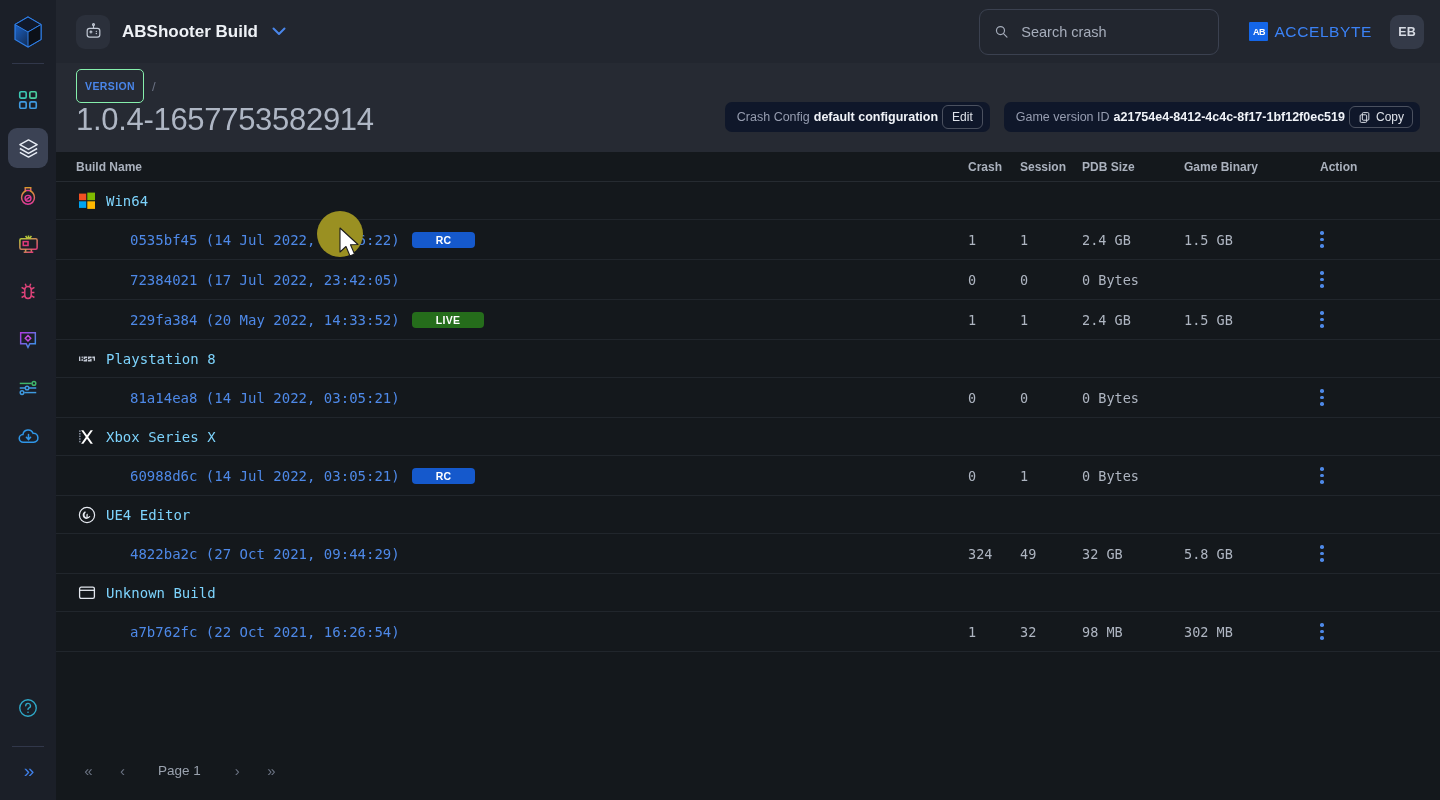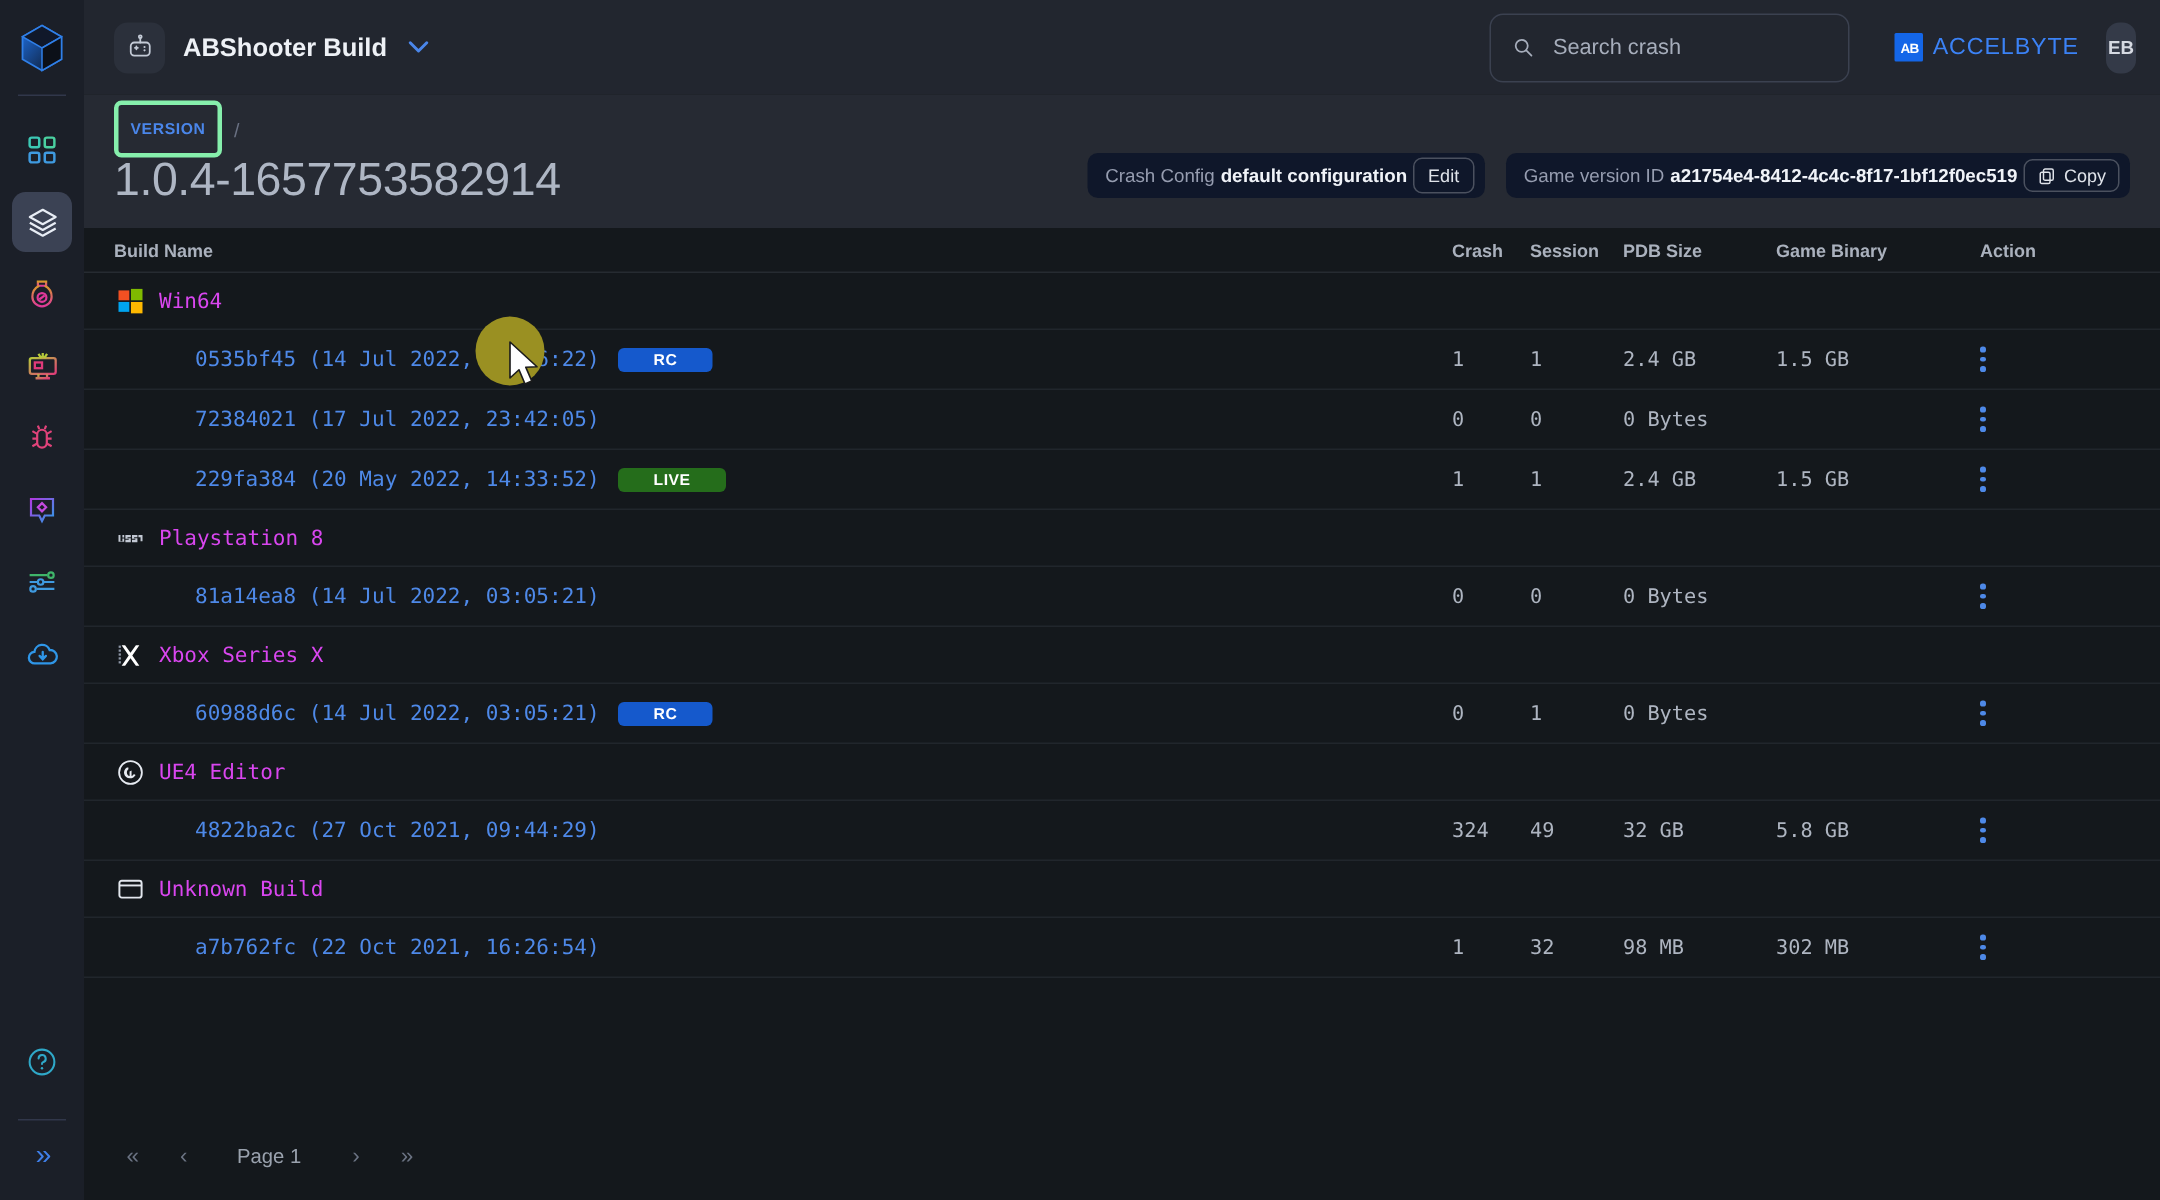--- a/index.html
+++ b/index.html
@@ -59,30 +59,30 @@
   }
   .search-box input::placeholder { color: #a6adbb; }
   .brand { display: flex; align-items: center; margin-left: 30px; }
   .brand-mark {
     width: 19px; height: 19px; background: #1466e8; border-radius: 1px;
     display: flex; align-items: center; justify-content: center;
     color: #fff; font-size: 9px; font-weight: bold; letter-spacing: -0.5px;
   }
   .brand-text { color: #3b82f6; font-size: 15.5px; letter-spacing: 0.6px; margin-left: 6px; }
   .avatar {
-    width: 20px; height: 34px; border-radius: 9px; background: #343a48;
+    width: 34px; height: 34px; border-radius: 9px; background: #343a48;
     display: flex; align-items: center; justify-content: center;
     color: #d6dae2; font-size: 12.5px; font-weight: bold; margin-left: 18px; cursor: pointer;
   }
 
   
   .version-band { background: #262a33; padding: 12px 20px 14px 20px; flex: 0 0 auto; }
   .crumb-row { display: flex; align-items: center; gap: 8px; height: 22px; }
   .crumb-badge {
-    border: 3px solid #86efac; color: #4a86ea; border-radius: 5px;
+    border: 1px solid #86efac; color: #4a86ea; border-radius: 5px;
     font-size: 10.5px; font-weight: bold; letter-spacing: 0.4px; padding: 10px 8px;
     cursor: pointer;
   }
   .crumb-sep { color: #6a7183; font-size: 13px; }
   .version-row { display: flex; align-items: flex-end; margin-top: 4px; }
   .version-title { color: #aeb6c4; font-size: 31px; font-weight: normal; letter-spacing: -0.3px; line-height: 1.2; }
   .version-meta { margin-left: auto; display: flex; align-items: center; gap: 14px; padding-bottom: 6px; }
   .meta-pill {
     background: #0f172a; border-radius: 7px; height: 30px;
     display: flex; align-items: center; padding: 0 7px 0 12px; gap: 4px;
@@ -112,21 +112,21 @@
   .col-session { width: 62px;  flex: 0 0 62px; }
   .col-pdb     { width: 102px; flex: 0 0 102px; }
   .col-binary  { width: 136px; flex: 0 0 136px; }
   .col-action  { width: 100px; flex: 0 0 100px; }
 
   .tbody { flex: 1; overflow: hidden; }
   .row { display: flex; align-items: center; height: 40px; padding: 0 20px; border-bottom: 1px solid #21262c; }
   .row.group { height: 38px; }
   .plat-icon { width: 22px; flex: 0 0 22px; display: flex; align-items: center; justify-content: center; margin-right: 8px; }
   .group-label {
-    color: #d946ef; font-size: 14px;
+    color: #7dd3fc; font-size: 14px;
     font-family: "DejaVu Sans Mono", monospace;
   }
   .build-name {
     color: #4e89e8; font-size: 14px;
     font-family: "DejaVu Sans Mono", monospace;
     cursor: pointer; white-space: nowrap;
   }
   .name-cell { display: flex; align-items: center; gap: 12px; padding-left: 54px; flex: 1; min-width: 0; }
   .badge {
     font-size: 10.5px; font-weight: bold; color: #fff;

